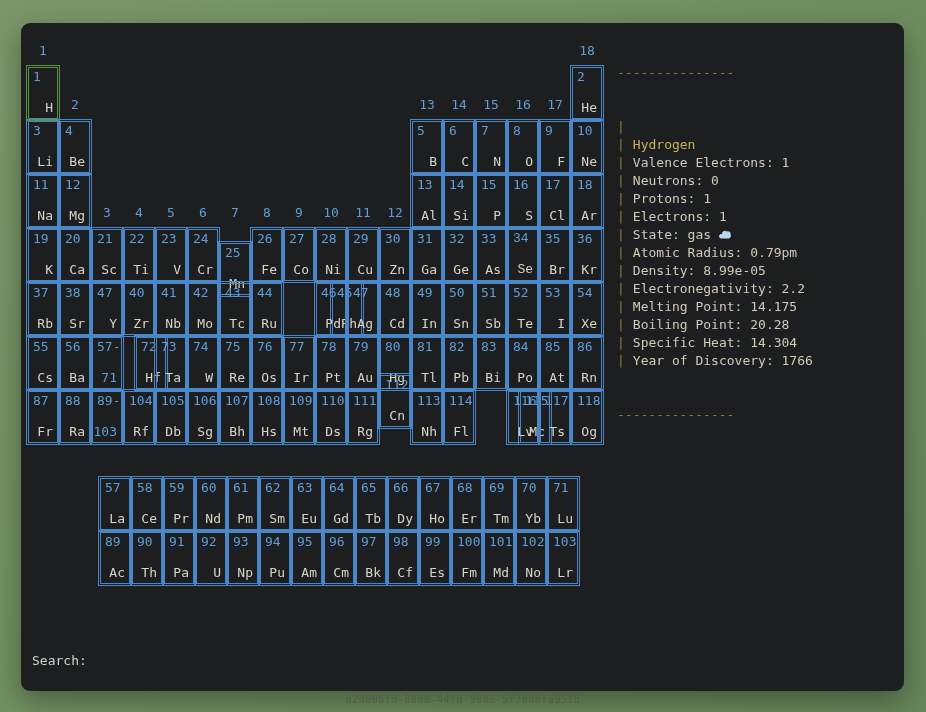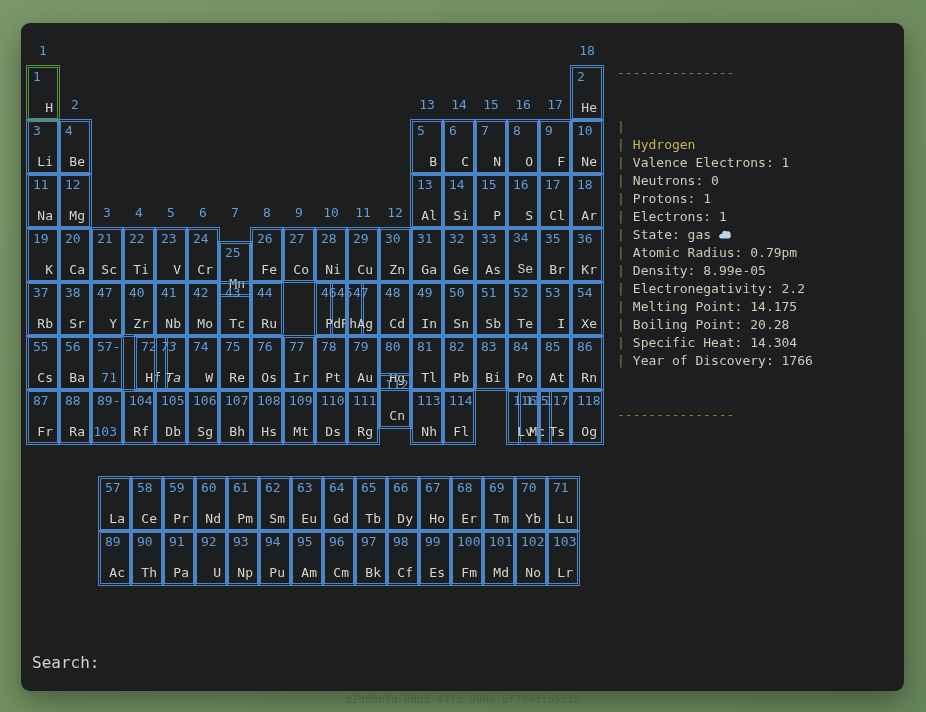--- a/index.html
+++ b/index.html
@@ -49,21 +49,21 @@
   }
   .info .frame{color:var(--gold-dim,#8d7c35);}
   .info .irow{display:flex;align-items:center;height:18px;}
   .info .pipe{color:var(--gold-dim,#8d7c35);}
   .info .itxt{margin-left:8px;color:var(--panel-text,#d2cab8);}
   .info .irow.title .itxt{color:var(--gold,#c9b458);}
   .info .gasicon{margin-left:7px;display:inline-block;}
   
   .search{
     position:absolute;left:11px;top:630px;
-    font-size:16px;color:var(--search-c,#d2d2d2);cursor:text;
+    font-size:13px;color:var(--search-c,#d2d2d2);cursor:text;
   }
   .statusbar{
     position:absolute;left:0;top:694px;width:926px;text-align:center;
     font-size:10px;letter-spacing:0.5px;color:var(--status-c,#4e5d48);
   }
 </style>
 </head>
 <body style="--term-bg: #1d1e1f; --blue-border: #4a86c8; --blue-text: #5f9ed9; --sym: #dad4c4; --green: #55933d; --gold-dim: #8d7c35; --gold: #c9b458; --panel-text: #d2cab8; --search-c: #d2d2d2; --status-c: #4e5d48;">
 
 <div class="window">
@@ -311,21 +311,21 @@
         <span class="sym">Ba</span>
       </div>
       <div class="cell range" style="left: 71px; top: 314px;">
         <span class="num">57-</span>
         <span class="sym">71</span>
       </div>
       <div class="cell" style="left: 103px; top: 314px; margin-left: 12px;">
         <span class="num">72</span>
         <span class="sym">Hf</span>
       </div>
-      <div class="cell" style="left: 135px; top: 314px; font-style: italic;">
+      <div class="cell" style="left: 135px; top: 314px;">
         <span class="num">73</span>
         <span class="sym">Ta</span>
       </div>
       <div class="cell" style="left: 167px; top: 314px;">
         <span class="num">74</span>
         <span class="sym">W</span>
       </div>
       <div class="cell" style="left: 199px; top: 314px;">
         <span class="num">75</span>
         <span class="sym">Re</span>

